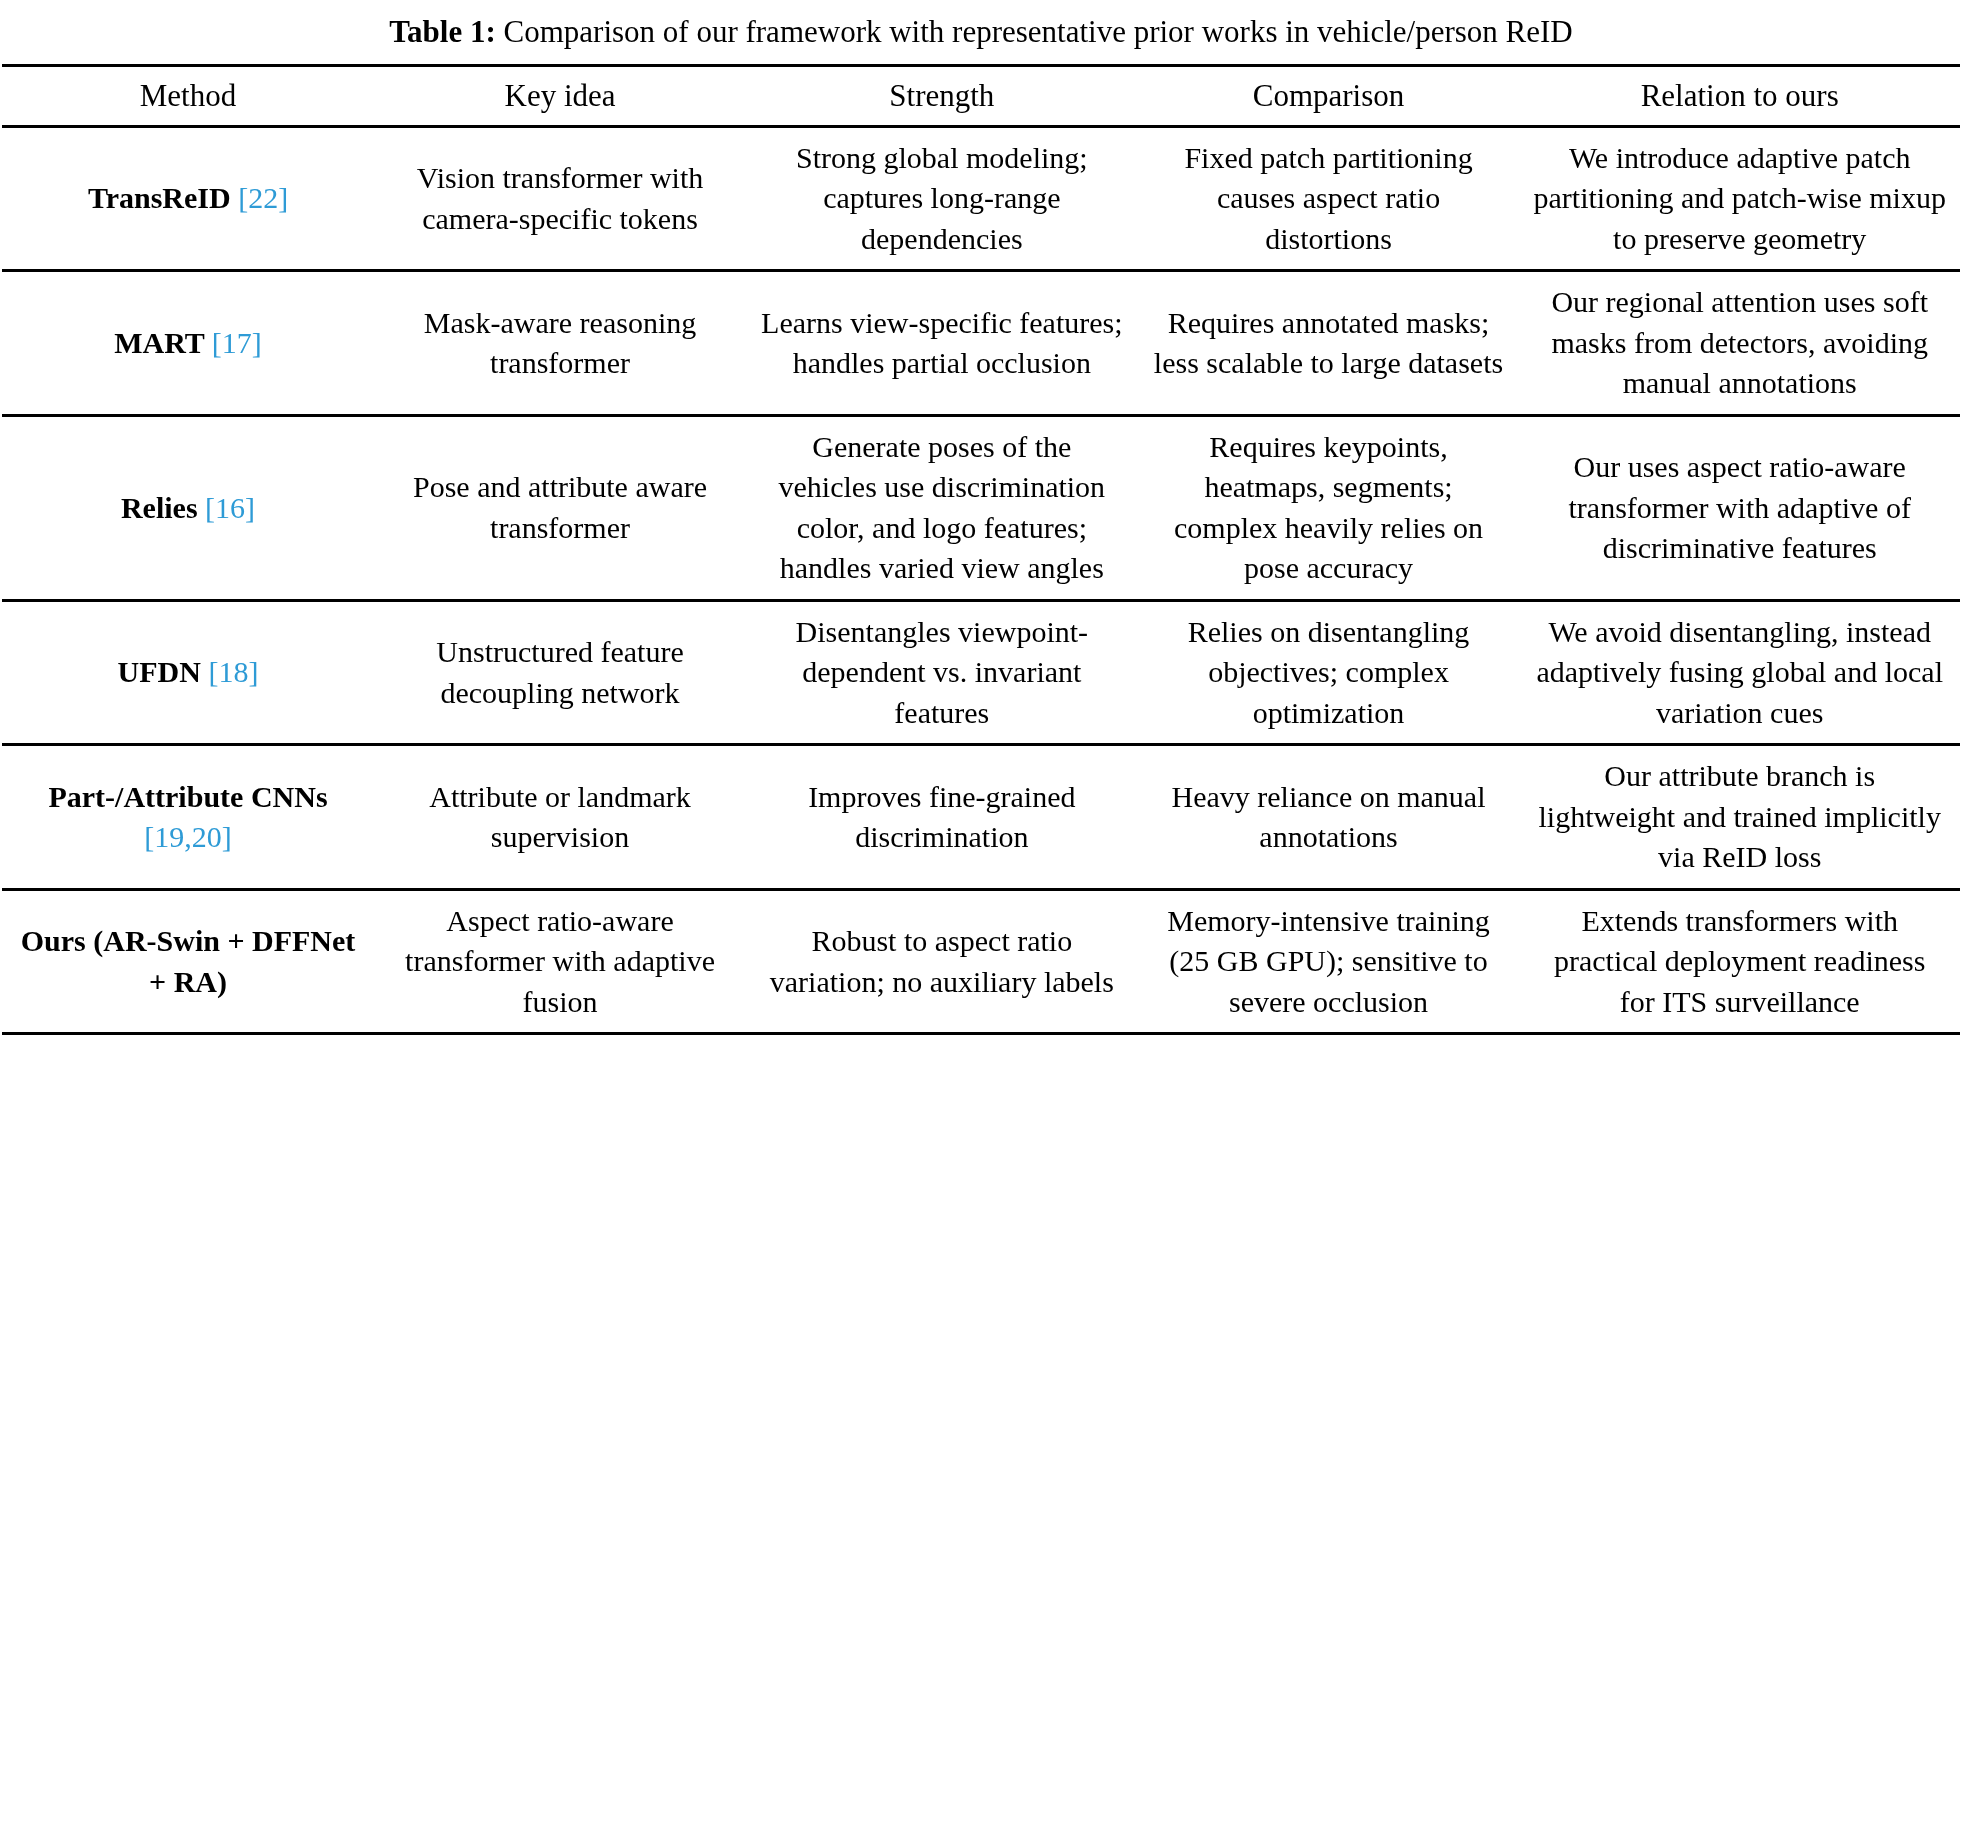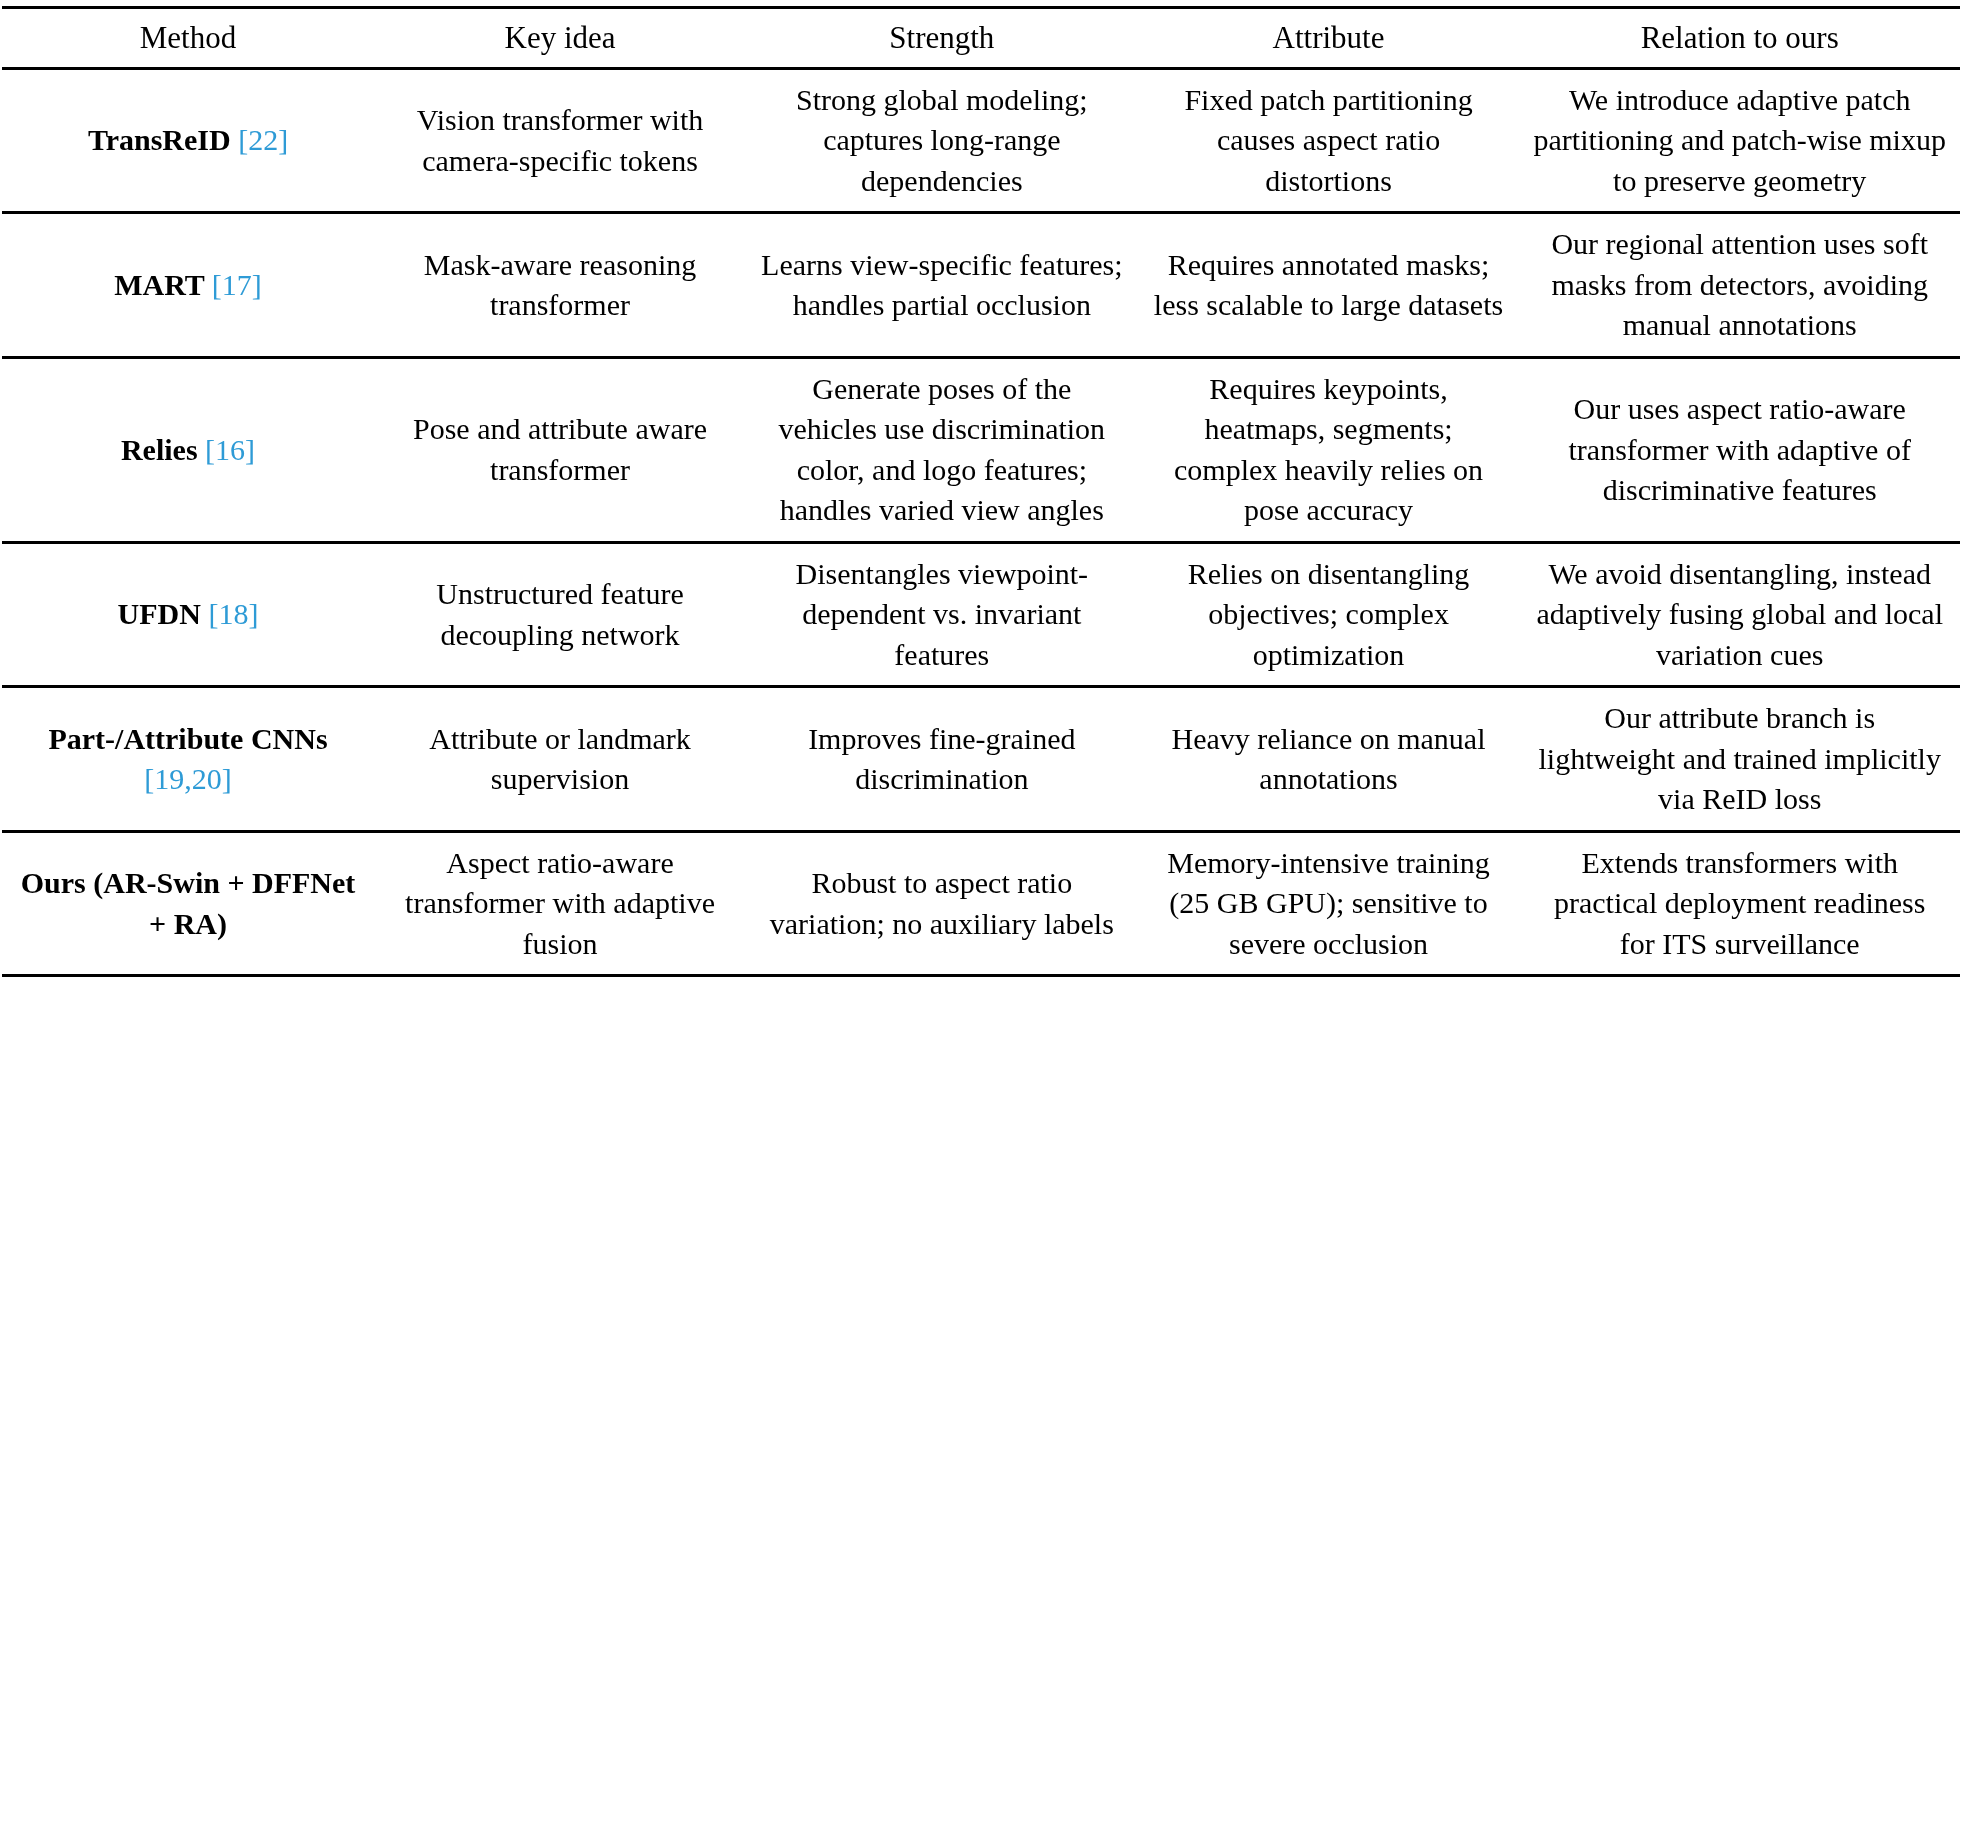--- a/index.html
+++ b/index.html
@@ -53,35 +53,38 @@
     color: #2e9bd6;
     text-decoration: none;
     cursor: pointer;
   }
 </style>
 </head>
 <body>
 
 <div class="page">
 
+  <div class="caption">
+    <b>Table 1:</b><span> Comparison of our framework with representative prior works in vehicle/person ReID</span>
+  </div>
 
   <table class="cmp">
     <colgroup>
       <col style="width:19%">
       <col style="width:19%">
       <col style="width:20%">
       <col style="width:19.5%">
       <col style="width:22.5%">
     </colgroup>
     <thead>
       <tr>
         <th>Method</th>
         <th>Key idea</th>
         <th>Strength</th>
-        <th>Attribute</th>
+        <th>Comparison</th>
         <th>Relation to ours</th>
       </tr>
     </thead>
     <tbody>
 
       <tr>
         <td class="method"><span>TransReID </span><span class="cite">[22]</span></td>
         <td>Vision transformer with camera-specific tokens</td>
         <td>Strong global modeling; captures long-range dependencies</td>
         <td>Fixed patch partitioning causes aspect ratio distortions</td>

